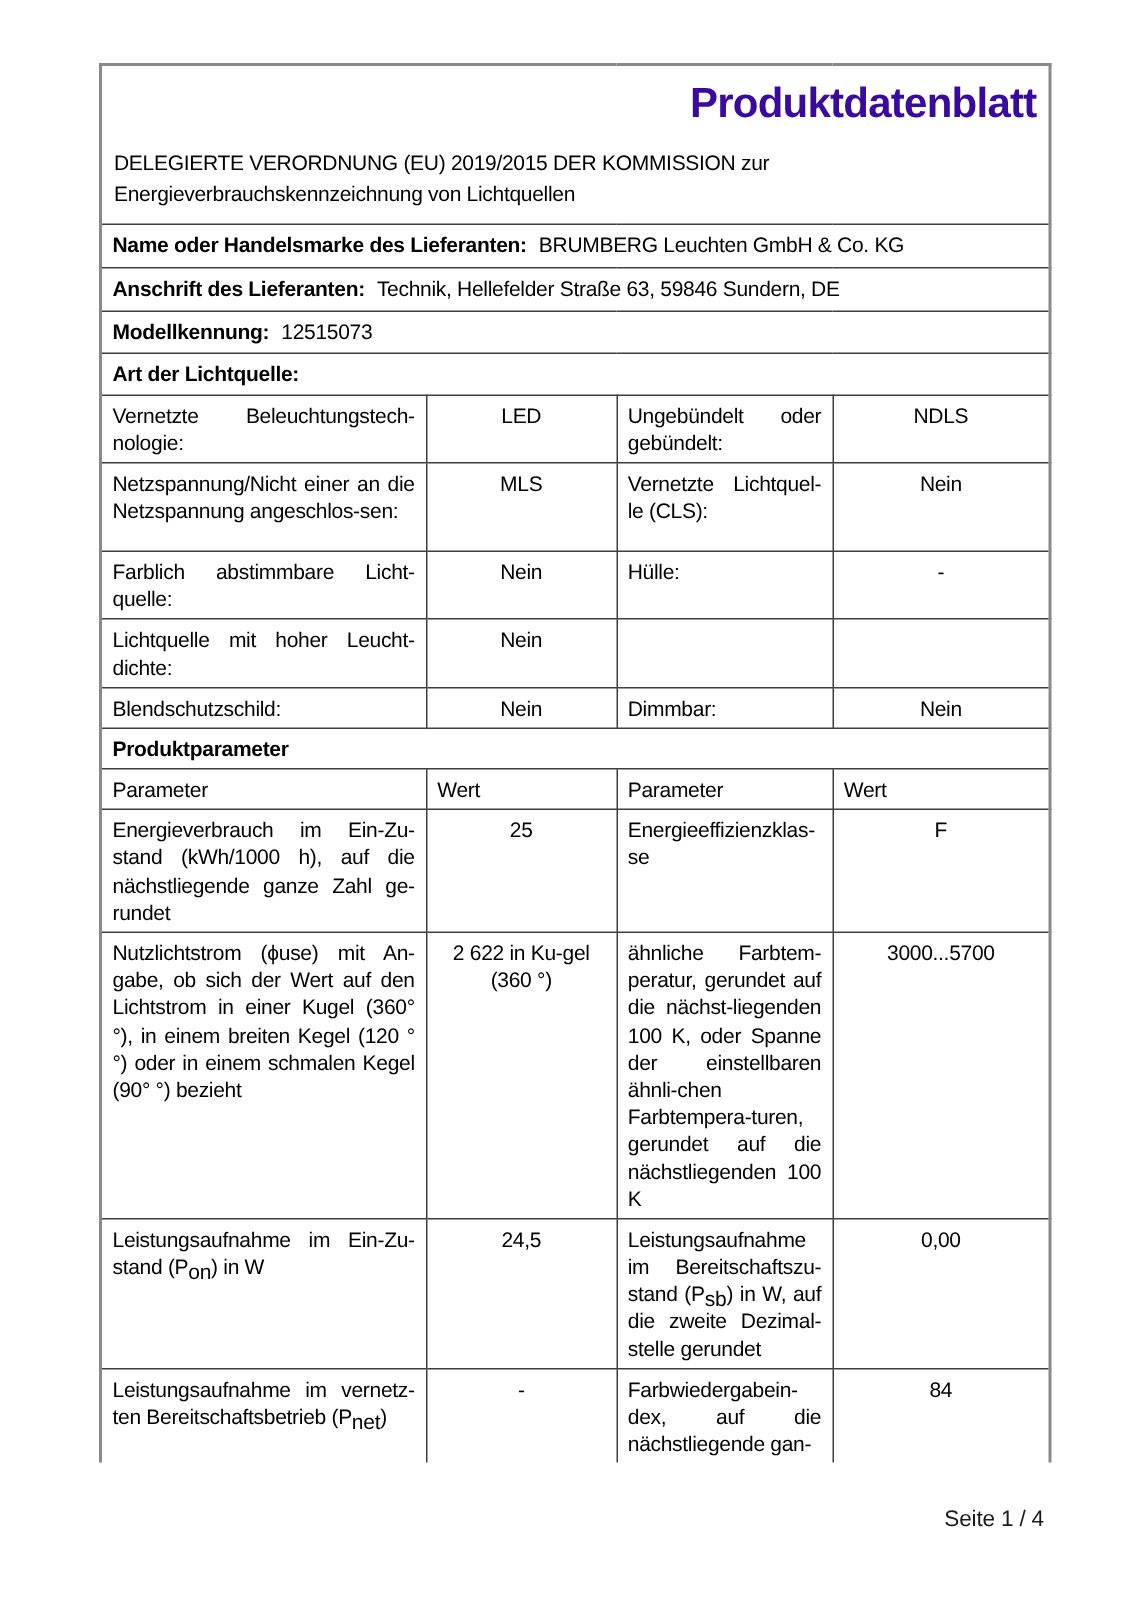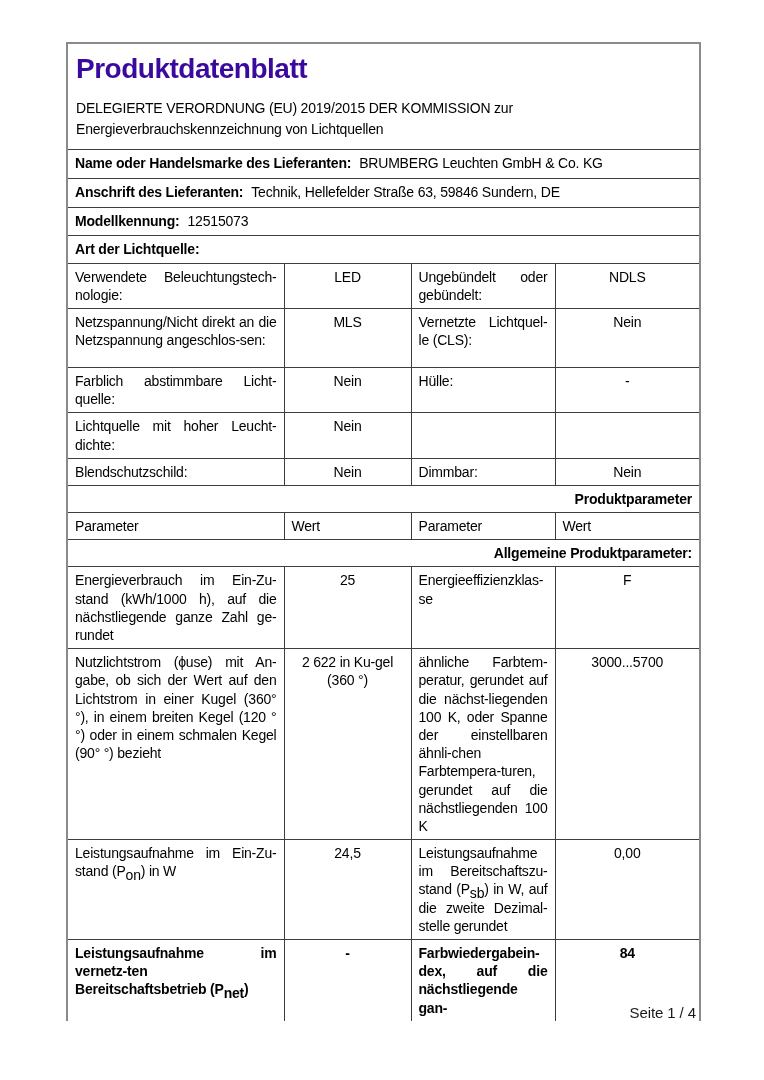--- a/index.html
+++ b/index.html
@@ -36,45 +36,46 @@
     letter-spacing: -0.2px;
   }
   tr.cut-row td { border-bottom: none; }
   .title-cell { padding: 7px 8px 9px 8px; }
   h1.doc-title {
     font-size: 28px;
     font-weight: bold;
     color: #3a0a9e;
     letter-spacing: -0.5px;
     margin: 0 0 11px 0;
+    text-align: right;
   }
   .doc-subtitle {
     font-size: 14px;
     line-height: 1.5;
     max-width: 560px;
     letter-spacing: -0.2px;
   }
   .lbl { font-weight: bold; }
   .inline-val { margin-left: 8px; }
   .param { text-align: justify; }
   .val { text-align: center; padding-left: 13px; padding-right: 13px; }
-  .center-bold { text-align: right; font-weight: bold; }
+  .center-bold { text-align: left; font-weight: bold; }
   sub { font-size: 14px; line-height: 0; }
   tr.h29 { height: 29px; padding-left: 48px; }
   tr.h28 { height: 28px; padding-left: 39px; }
   tr.h26 { height: 26px; }
   tr.h24 { height: 24px; }
   tr.h23 { height: 23px; }
   tr.h22 { height: 22px; }
   tr.h40 { height: 40px; }
   tr.h59 { height: 59px; }
   tr.h63 { height: 63px; }
   tr.h75 { height: 75px; }
   tr.h97 { height: 97px; }
-  tr.h55 { height: 55px; font-weight: bold; }
+  tr.h55 { height: 55px; }
   tr.h188 { height: 188px; }
   .footer {
     position: absolute;
     top: 1004px;
     right: 68px;
     font-size: 15px;
     letter-spacing: -0.1px;
     color: #1a1a1a;
   }
 </style>
@@ -114,27 +115,27 @@
       </td>
     </tr>
 
     <tr class="h26">
       <td colspan="4">
         <span class="lbl">Art der Lichtquelle:</span>
       </td>
     </tr>
 
     <tr class="h40">
-      <td class="param">Verwendete Beleuchtungstech-nologie:</td>
+      <td class="param">Vernetzte Beleuchtungstech-nologie:</td>
       <td class="val">LED</td>
       <td class="param">Ungebündelt oder gebündelt:</td>
       <td class="val">NDLS</td>
     </tr>
     <tr class="h59">
-      <td class="param">Netzspannung/Nicht direkt an die Netzspannung angeschlos-sen:</td>
+      <td class="param">Netzspannung/Nicht einer an die Netzspannung angeschlos-sen:</td>
       <td class="val">MLS</td>
       <td class="param">Vernetzte Lichtquel-le (CLS):</td>
       <td class="val">Nein</td>
     </tr>
     <tr class="h40">
       <td class="param">Farblich abstimmbare Licht-quelle:</td>
       <td class="val">Nein</td>
       <td class="param">Hülle:</td>
       <td class="val">-</td>
     </tr>
@@ -152,23 +153,20 @@
     </tr>
 
     <tr class="h23">
       <td colspan="4" class="center-bold">Produktparameter</td>
     </tr>
     <tr class="h22">
       <td>Parameter</td>
       <td>Wert</td>
       <td>Parameter</td>
       <td>Wert</td>
-    </tr>
-    <tr class="h22">
-      <td colspan="4" class="center-bold">Allgemeine Produktparameter:</td>
     </tr>
 
     <tr class="h75">
       <td class="param">Energieverbrauch im Ein-Zu-stand (kWh/1000 h), auf die nächstliegende ganze Zahl ge-rundet</td>
       <td class="val">25</td>
       <td class="param">Energieeffizienzklas-se</td>
       <td class="val">F</td>
     </tr>
     <tr class="h188">
       <td class="param">Nutzlichtstrom (ϕuse) mit An-gabe, ob sich der Wert auf den Lichtstrom in einer Kugel (360° °), in einem breiten Kegel (120 °°) oder in einem schmalen Kegel (90° °) bezieht</td>

